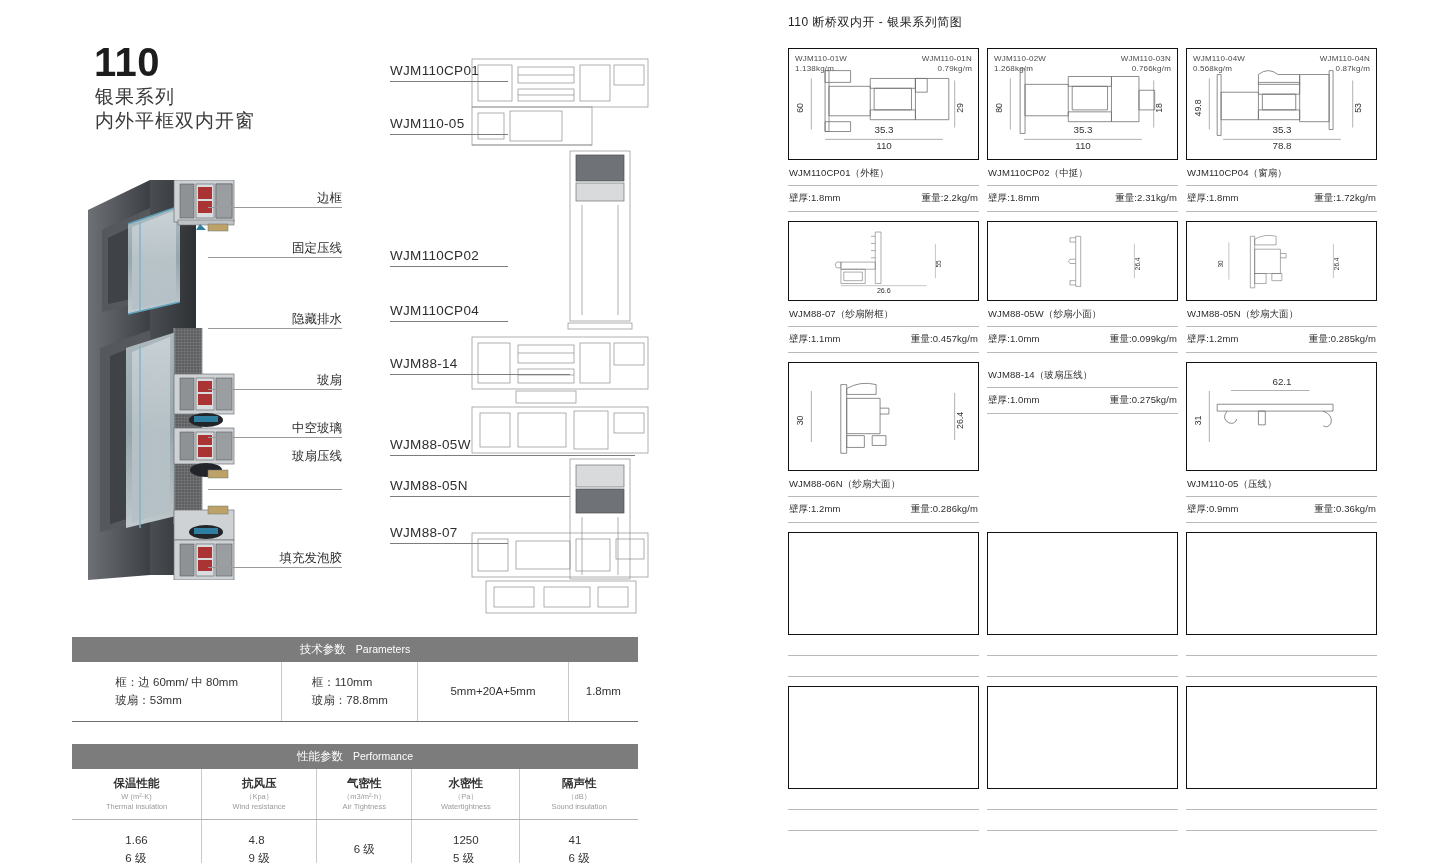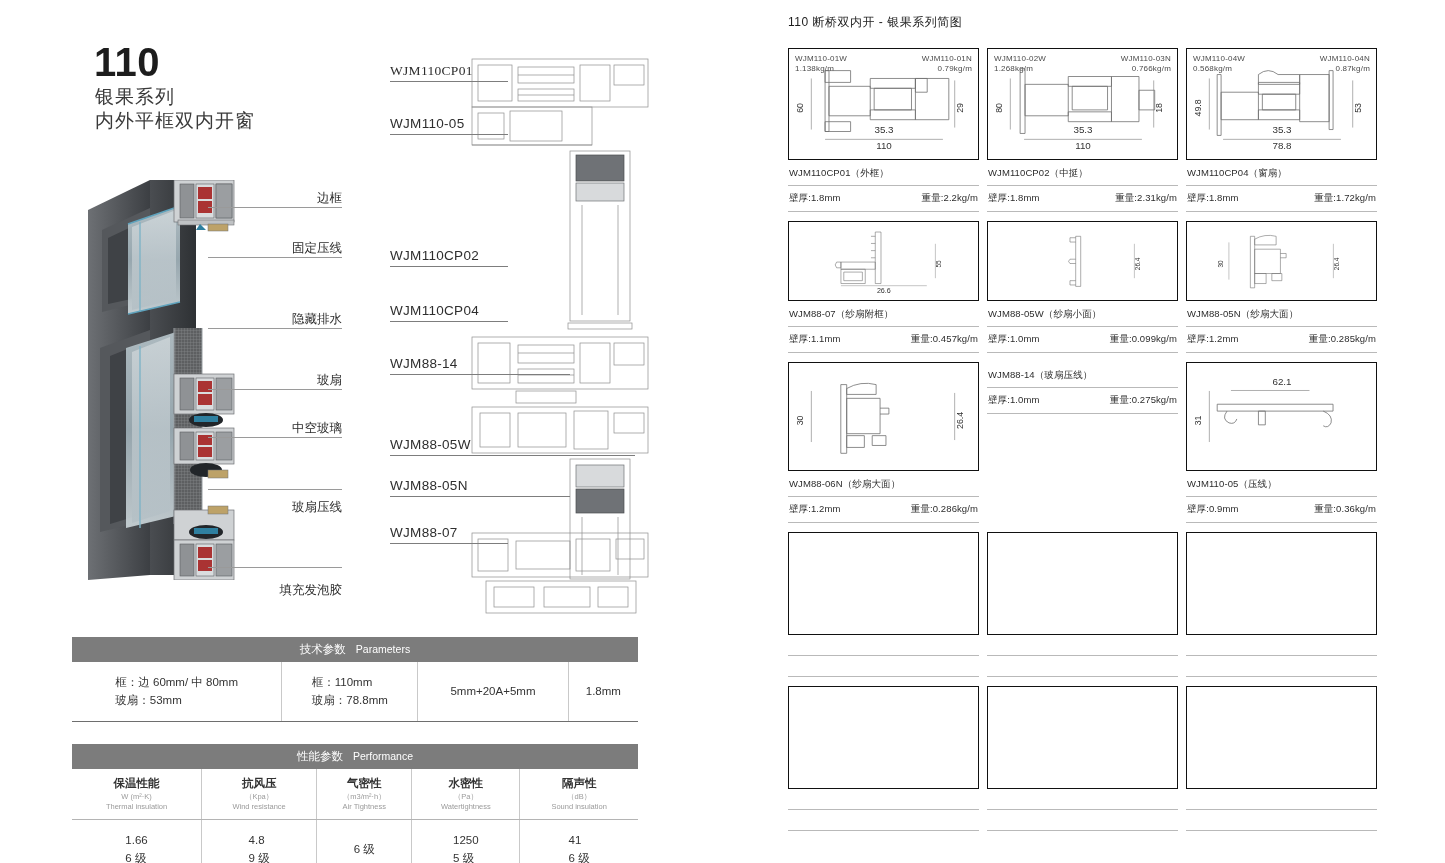--- a/index.html
+++ b/index.html
@@ -213,23 +213,23 @@
         <div class="callout-label" style="left: 250px; top: 190px; width: 92px;">边框</div>
         <div class="callout-rule" style="left: 208px; top: 207px; width: 134px;"></div>
         <div class="callout-label" style="left: 250px; top: 240px; width: 92px;">固定压线</div>
         <div class="callout-rule" style="left: 208px; top: 257px; width: 134px;"></div>
         <div class="callout-label" style="left: 250px; top: 311px; width: 92px;">隐藏排水</div>
         <div class="callout-rule" style="left: 208px; top: 328px; width: 134px;"></div>
         <div class="callout-label" style="left: 250px; top: 372px; width: 92px;">玻扇</div>
         <div class="callout-rule" style="left: 208px; top: 389px; width: 134px;"></div>
         <div class="callout-label" style="left: 250px; top: 420px; width: 92px;">中空玻璃</div>
         <div class="callout-rule" style="left: 208px; top: 437px; width: 134px;"></div>
-        <div class="callout-label" style="left: 250px; top: 499px; width: 92px; font-family: Liberation Mono, monospace;">玻扇压线</div>
+        <div class="callout-label" style="left: 250px; top: 448px; width: 92px; font-family: Liberation Mono, monospace;">玻扇压线</div>
         <div class="callout-rule" style="left: 208px; top: 489px; width: 134px;"></div>
-        <div class="callout-label" style="left: 250px; top: 582px; width: 92px;">填充发泡胶</div>
+        <div class="callout-label" style="left: 250px; top: 550px; width: 92px;">填充发泡胶</div>
         <div class="callout-rule" style="left: 208px; top: 567px; width: 134px;"></div>
       </div>
 
     <div style="position:absolute;left:470px;top:55px;width:185px;height:565px;">
       <svg width="185" height="565" viewBox="0 0 185 565">
         <g fill="none" stroke="#8e8e8e" stroke-width="0.7">
 
           <rect x="2" y="4" width="176" height="48"></rect>
           <rect x="8" y="10" width="34" height="36"></rect>
           <rect x="48" y="12" width="56" height="16"></rect>
@@ -275,21 +275,21 @@
           <rect x="146" y="484" width="28" height="20"></rect>
           <rect x="16" y="526" width="150" height="32"></rect>
           <rect x="24" y="532" width="40" height="20"></rect>
           <rect x="74" y="532" width="46" height="20"></rect>
           <rect x="128" y="532" width="30" height="20"></rect>
         </g>
       </svg>
     </div>
 
     <div id="part-labels">
-        <div class="part-label" style="left: 390px; top: 63px; font-family: Liberation Serif, serif;">WJM110CP01</div>
+        <div class="part-label" style="left: 390px; top: 63px;">WJM110CP01</div>
         <div class="part-rule" style="left: 390px; top: 81px; width: 118px;"></div>
         <div class="part-label" style="left: 390px; top: 116px;">WJM110-05</div>
         <div class="part-rule" style="left: 390px; top: 134px; width: 118px;"></div>
         <div class="part-label" style="left: 390px; top: 248px;">WJM110CP02</div>
         <div class="part-rule" style="left: 390px; top: 266px; width: 118px;"></div>
         <div class="part-label" style="left: 390px; top: 303px;">WJM110CP04</div>
         <div class="part-rule" style="left: 390px; top: 321px; width: 118px;"></div>
         <div class="part-label" style="left: 390px; top: 356px;">WJM88-14</div>
         <div class="part-rule" style="left: 390px; top: 374px; width: 180px;"></div>
         <div class="part-label" style="left: 390px; top: 437px;">WJM88-05W</div>

